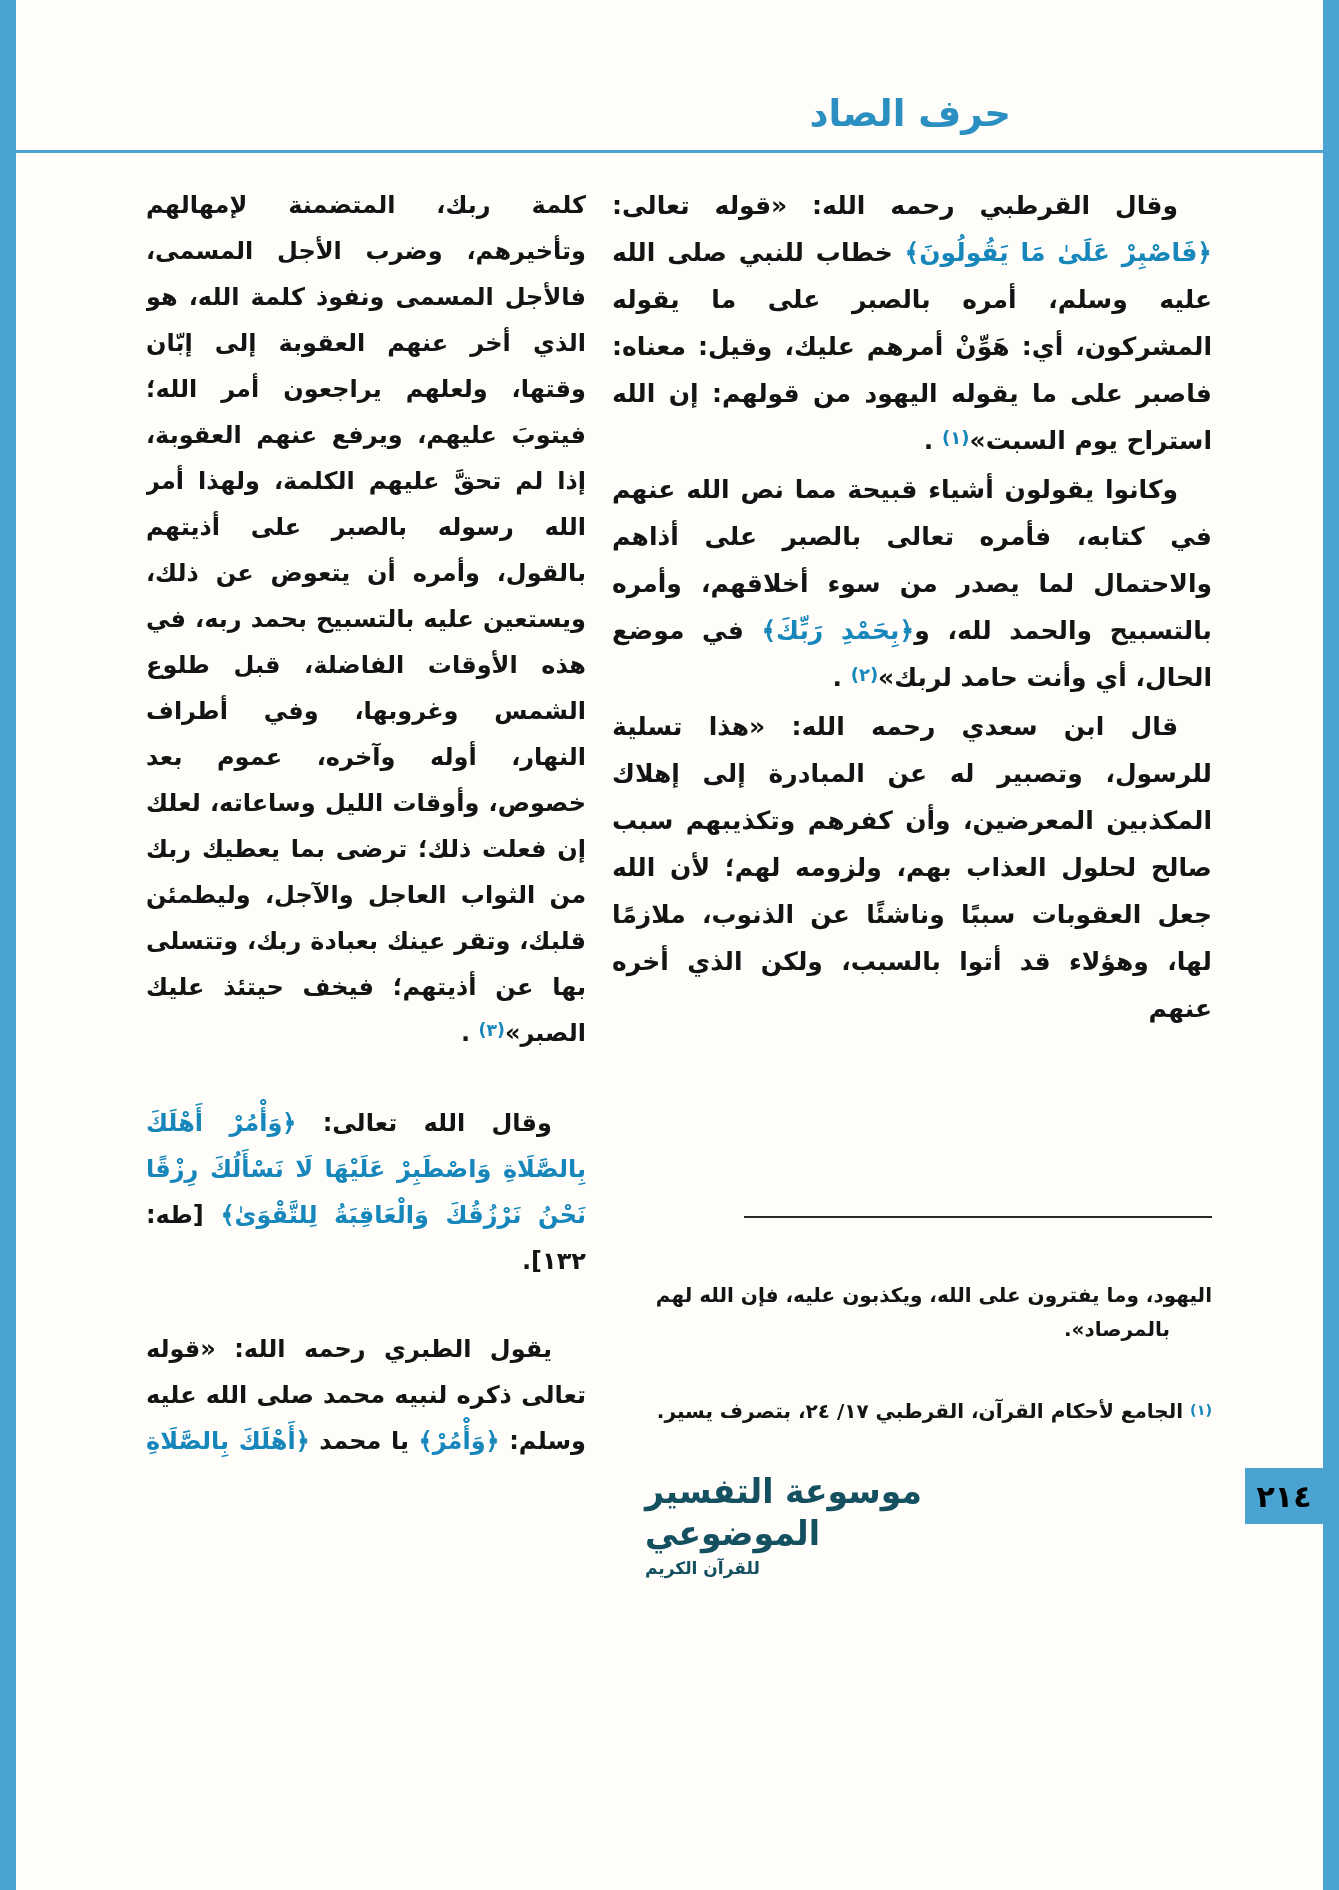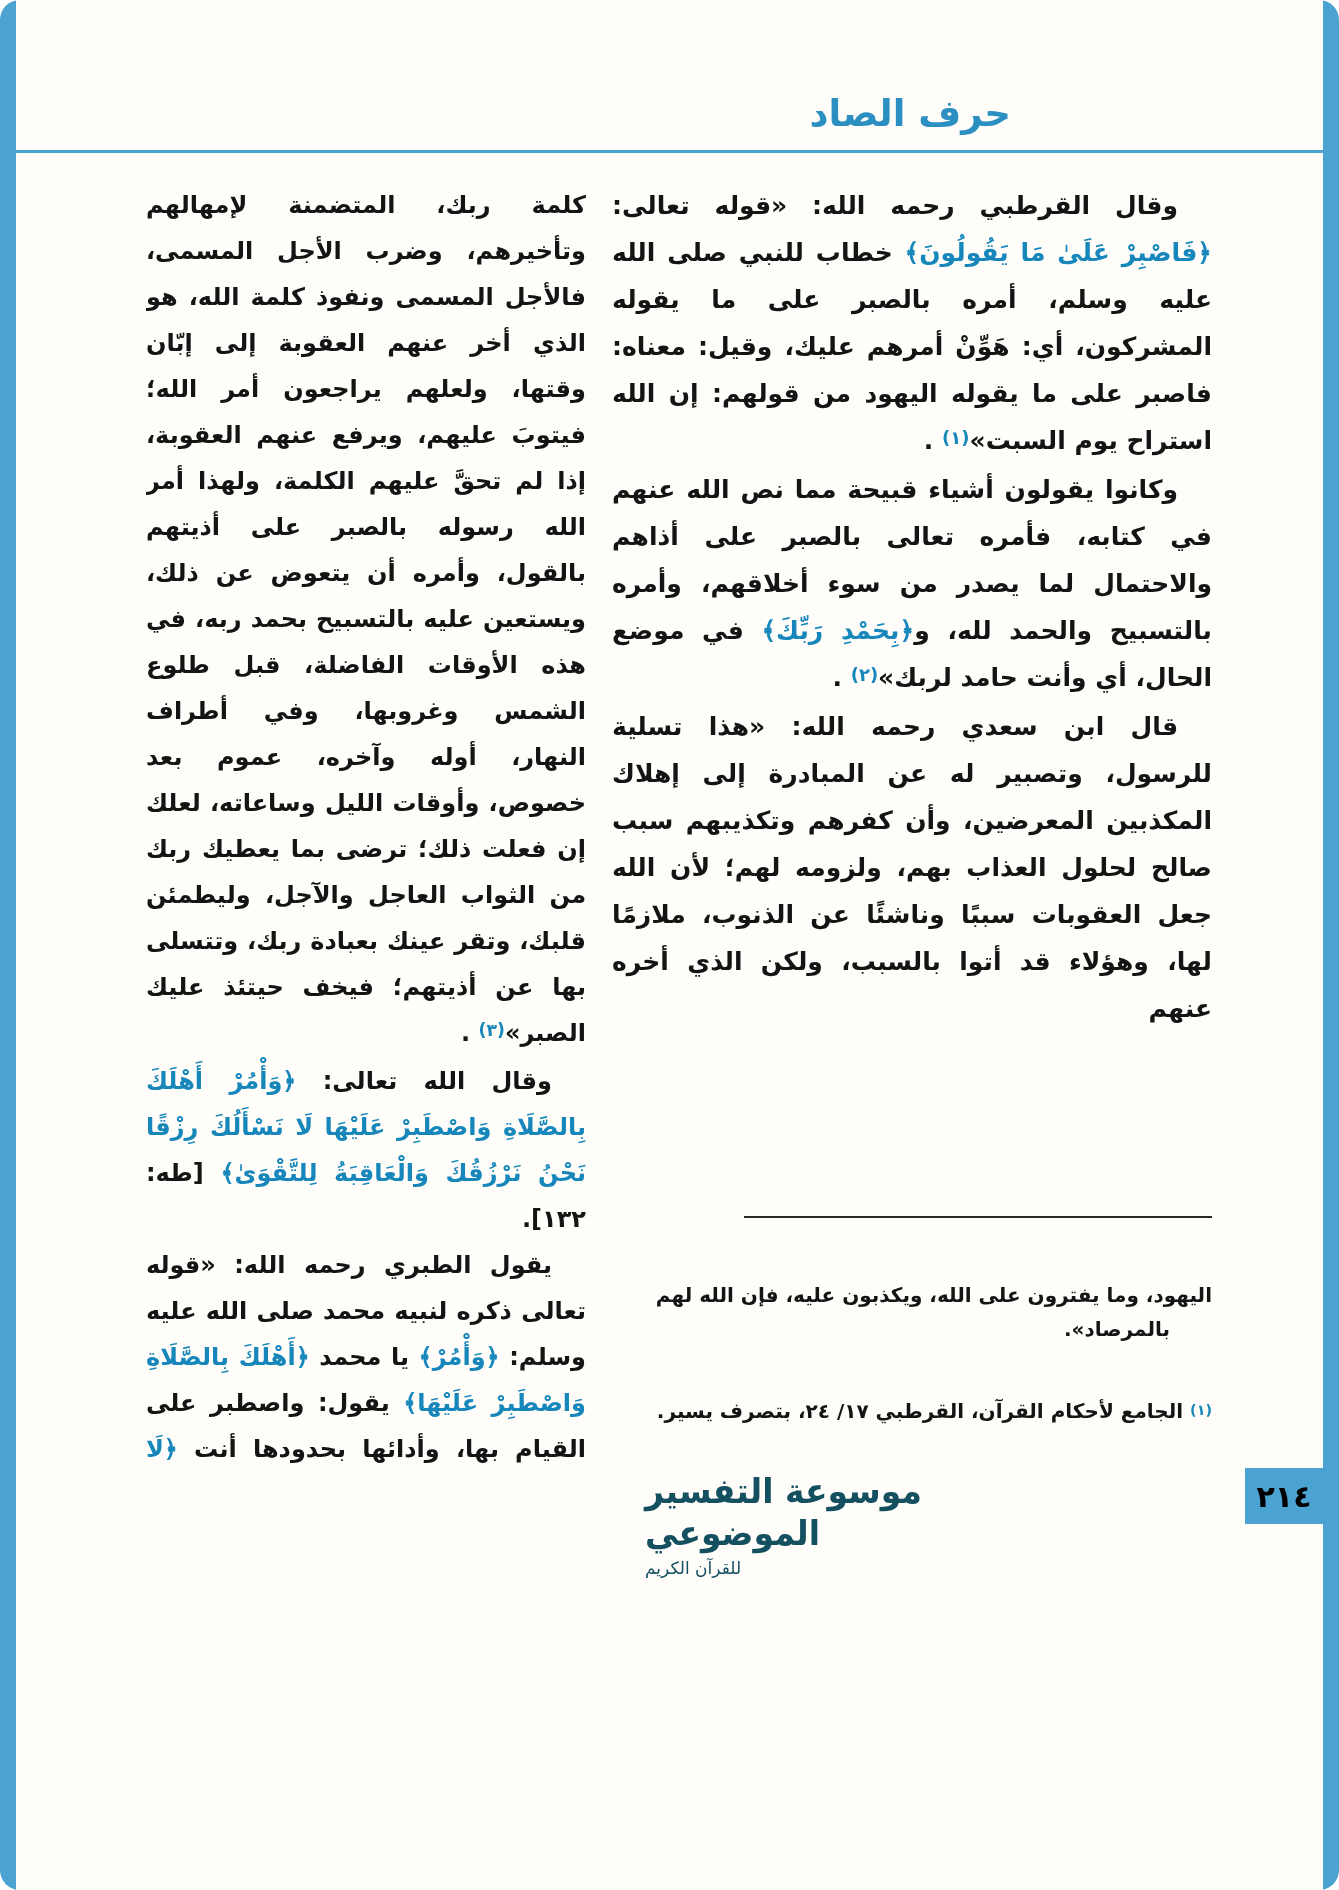--- a/index.html
+++ b/index.html
@@ -3,21 +3,21 @@
 <meta charset="utf-8">
 <style>
   * { margin:0; padding:0; box-sizing:border-box; }
   html,body { background:#ffffff; }
   body {
     width:1339px; height:1890px;
     font-family:"DejaVu Sans", sans-serif;
   }
   .page {
     position:relative; width:1339px; height:1890px;
-    background:#fefdfa; overflow:hidden; direction:rtl;border-radius:20px;
+    background:#fefdfa; overflow:hidden; direction:rtl;
     --accent:#4aa3d0; --verse:#1787bb; --emblem:#14505f;
   }
   .side-bar {
     position:absolute; top:0; bottom:0; width:16px;
     background:var(--accent);
   }
   .side-bar.left  { left:0; }
   .side-bar.right { right:0; }
 
   .chapter-title {
@@ -29,21 +29,21 @@
     position:absolute; top:150px; left:16px; right:16px;
     height:3px; background:var(--accent);
   }
 
   .content {
     position:absolute; top:182px; right:127px; left:146px;
     display:flex; gap:26px; align-items:flex-start;
   }
   .col { display:flex; flex-direction:column; overflow:hidden; }
   .col-right { width:600px; height:1248px;justify-content:space-between; }
-  .col-left  { width:440px; height:1284px; }
+  .col-left  { width:440px; height:1284px;gap:42px; }
 
   .para {
     font-size:25px; font-weight:bold; color:#141414;
     line-height:47px; text-align:justify;
   }
   .col-left .para { font-size:24px; line-height:46px; }
   .para.indent { text-indent:34px; }
 
   .verse  { color:var(--verse); }
   .marker {
@@ -65,21 +65,21 @@
 
   .emblem {
     position:absolute; top:1472px; right:404px; width:290px;
     text-align:left; color:var(--emblem); direction:rtl;
   }
   .emblem .emblem-main {
     font-size:33px; font-weight:bold; line-height:40px;
     transform:scaleY(1.05);
   }
   .emblem .emblem-sub {
-    font-size:17px; font-weight:normal; margin-top:6px;
+    font-size:17px; font-weight:bold; margin-top:6px;
   }
 
   .page-number {
     position:absolute; top:1468px; right:16px;
     width:78px; height:56px; background:var(--accent);
     color:#000000; font-size:30px; font-weight:bold;
     display:flex; align-items:center; justify-content:center;
   }
 </style>
 </head>

